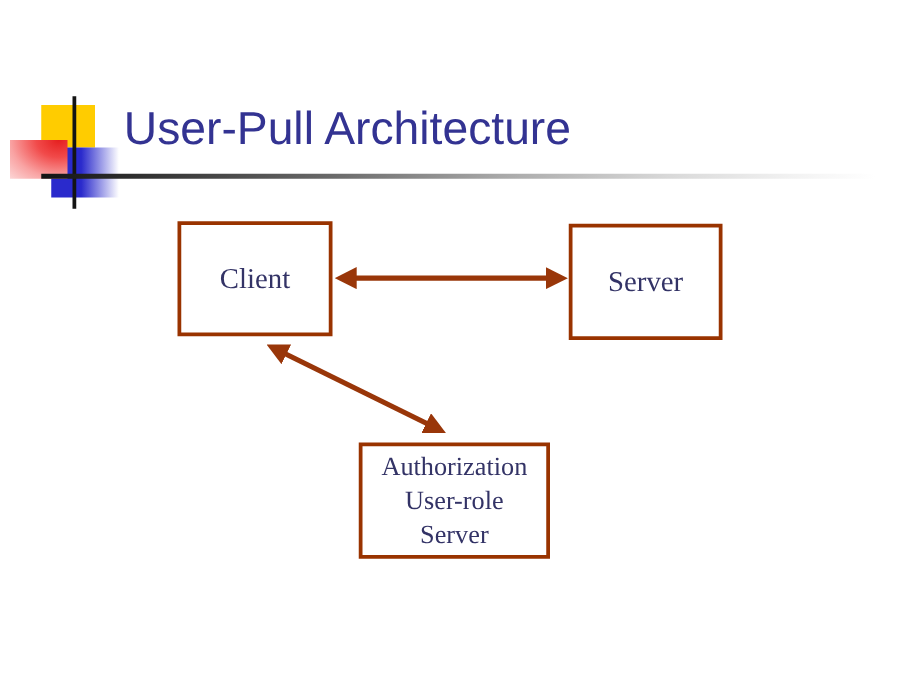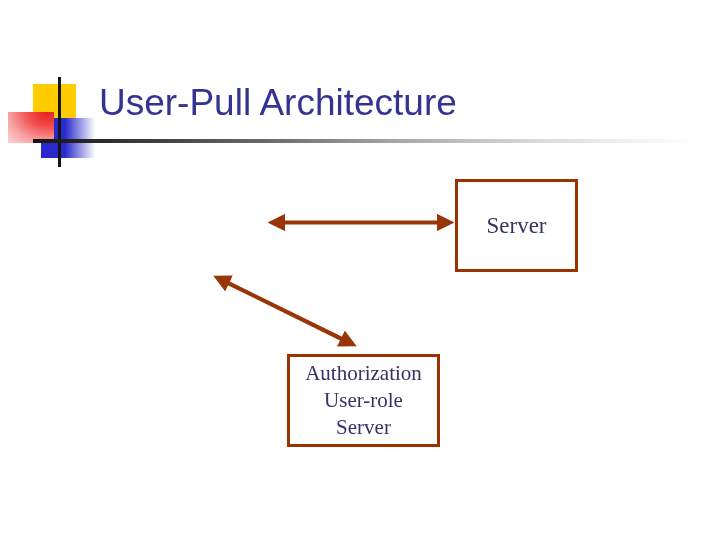--- a/index.html
+++ b/index.html
@@ -99,20 +99,23 @@
   <svg class="arrows" viewBox="0 0 720 540" xmlns="http://www.w3.org/2000/svg">
     <defs>
       <marker id="ah" viewBox="0 0 10 10" refX="7" refY="5" markerWidth="4.2" markerHeight="4.2" orient="auto-start-reverse">
         <path class="arrow-head" d="M0,0 L10,5 L0,10 z"></path>
       </marker>
     </defs>
     <line class="arrow-line" x1="273" y1="222.5" x2="449" y2="222.5" marker-start="url(#ah)" marker-end="url(#ah)"></line>
     <line class="arrow-line" x1="218" y1="278" x2="352" y2="344" marker-start="url(#ah)" marker-end="url(#ah)"></line>
   </svg>
 
+  <div class="box box-client">
+    <span>Client</span>
+  </div>
 
   <div class="box box-server">
     <span>Server</span>
   </div>
 
   <div class="box box-auth">
     <span>Authorization</span>
     <span>User-role</span>
     <span>Server</span>
   </div>

